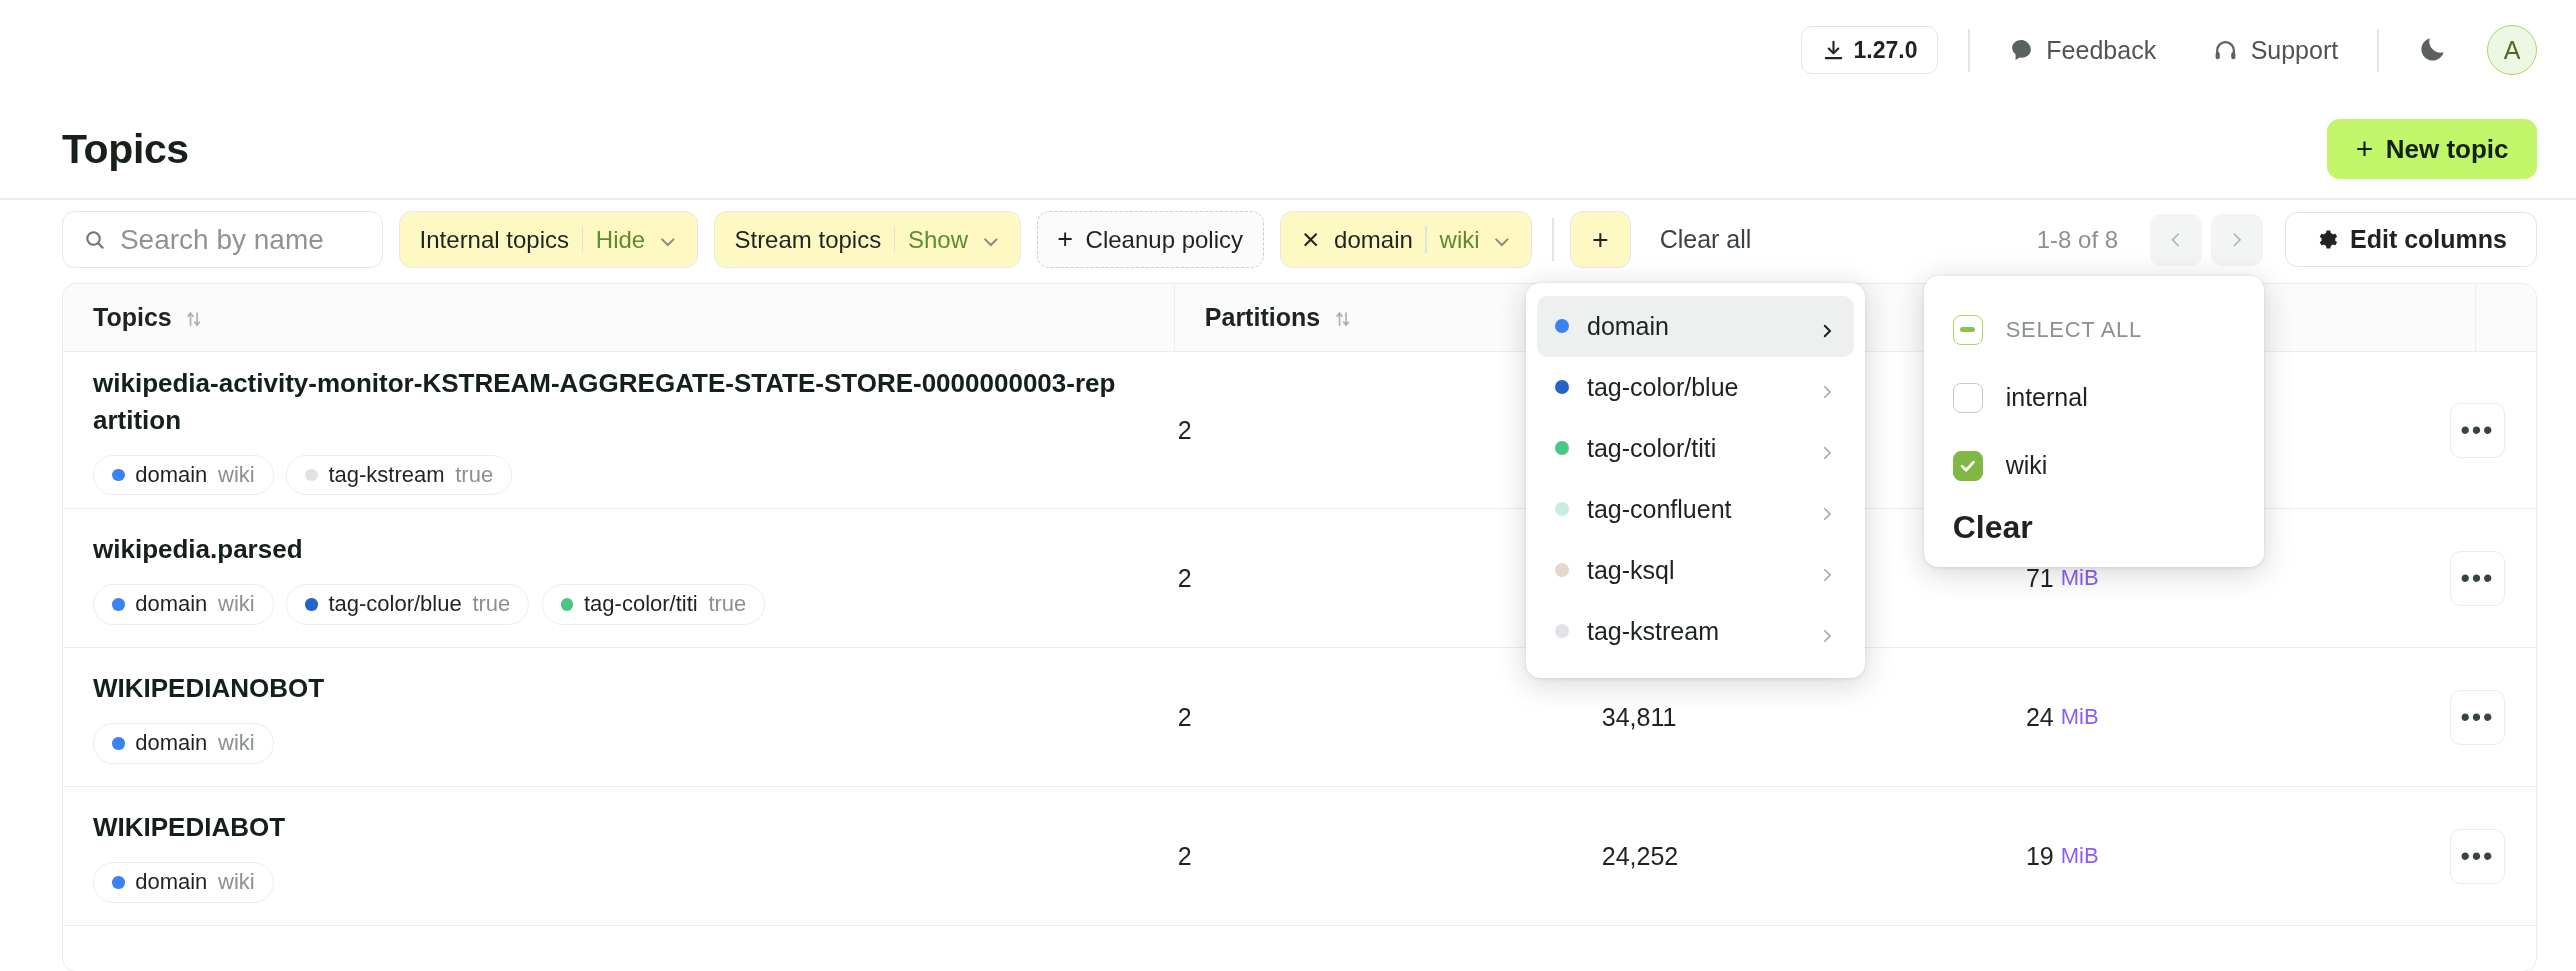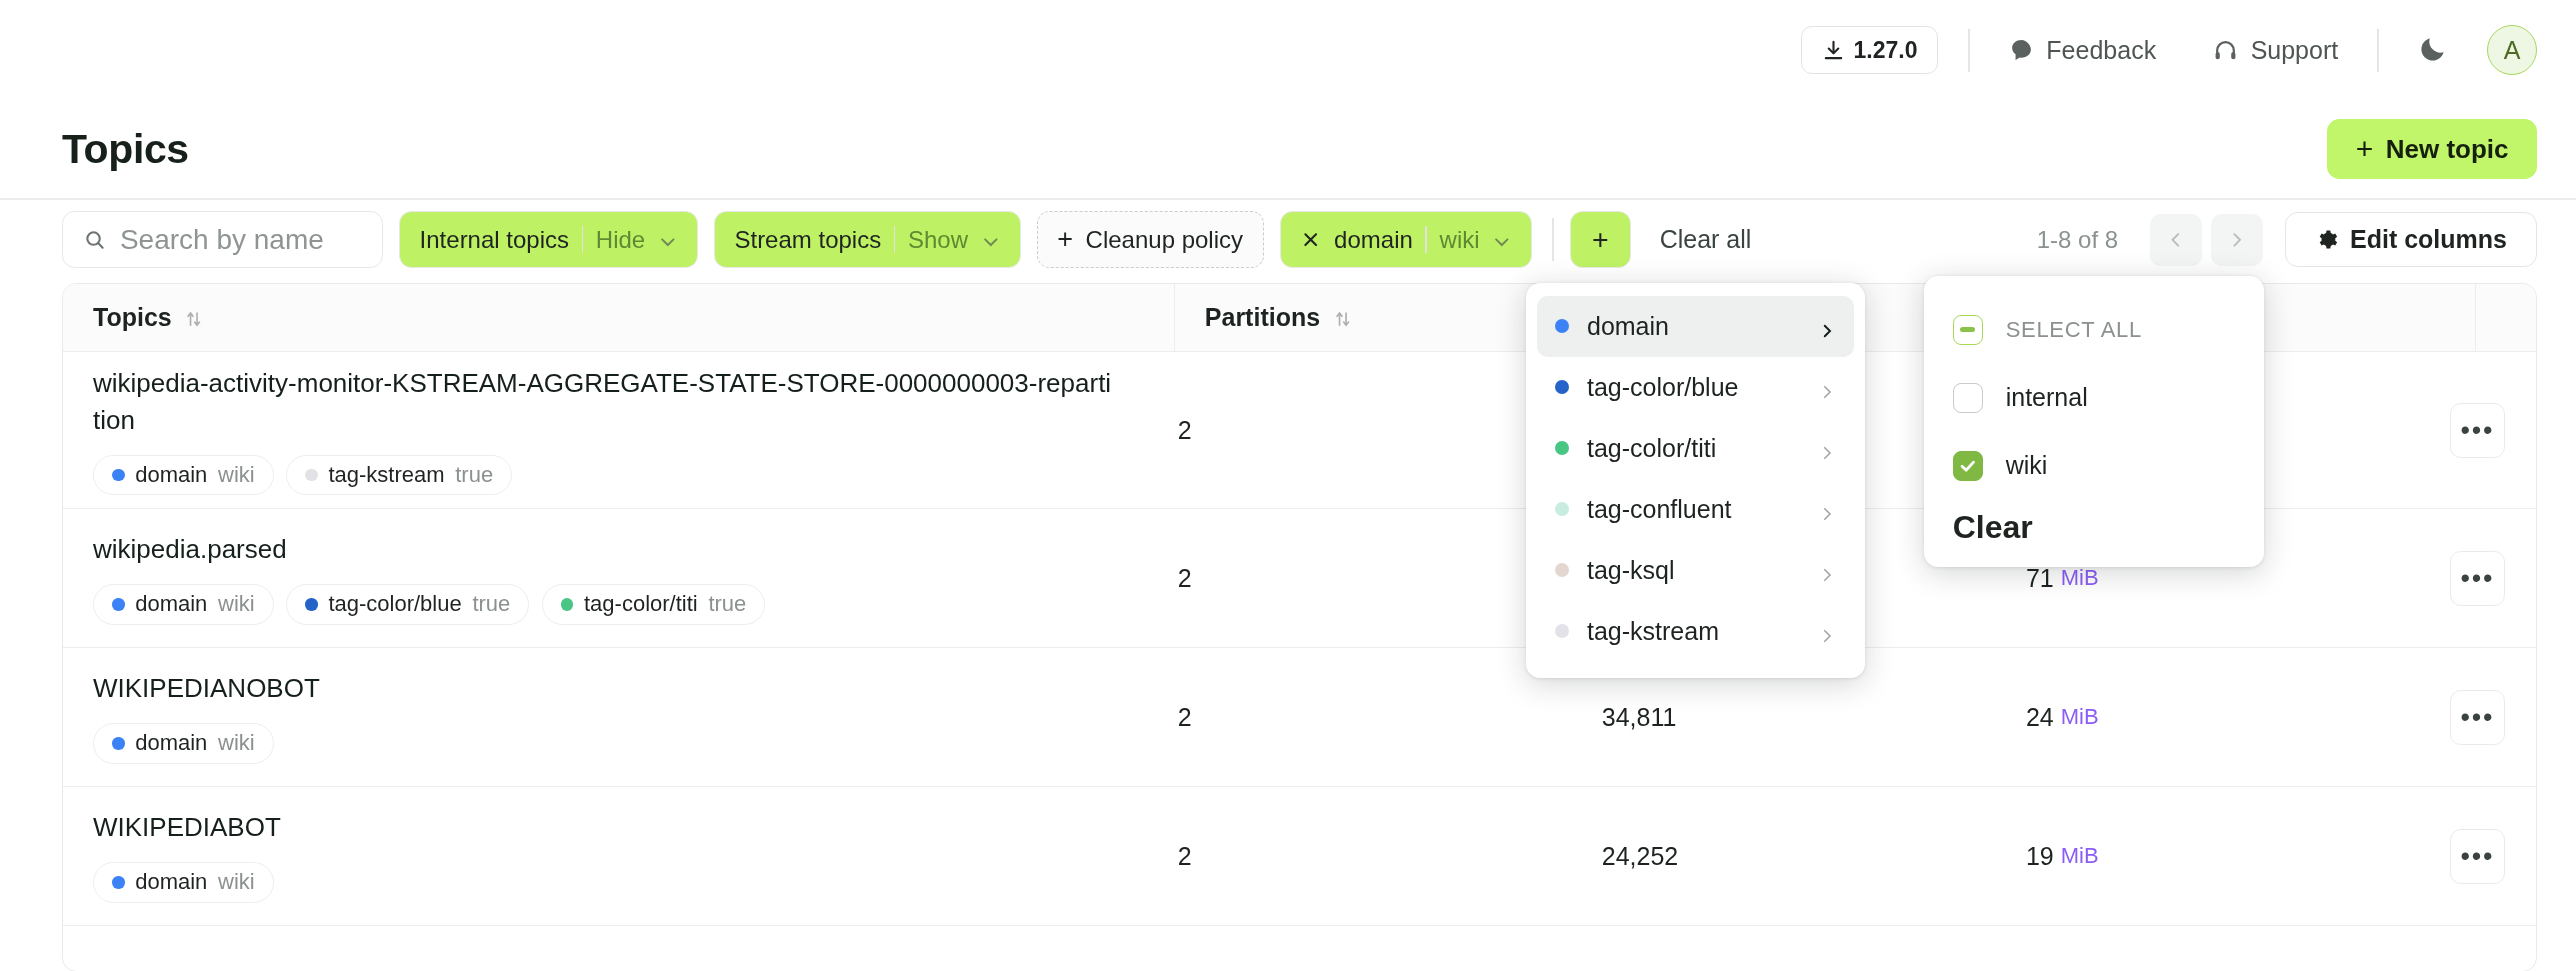--- a/index.html
+++ b/index.html
@@ -73,21 +73,21 @@
   .search-box input {
     border: none; outline: none; background: transparent;
     font-size: 28px; color: #1a1a1a; width: 100%;
     font-family: "Liberation Sans", sans-serif;
   }
   .search-box input::placeholder { color: #8e9492; }
 
   .chip {
     display: flex; align-items: center; gap: 12.5px; height: 57px;
     padding: 0 19.6px; border: 1.8px solid #e6e8e8; border-radius: 12.5px;
-    background: #bef264; font-size: 24px; color: #1f2421; margin-left: 16px;
+    background: #fef9c3; font-size: 24px; color: #1f2421; margin-left: 16px;
     cursor: pointer; white-space: nowrap;
   }
   .chip .sep { width: 1.8px; height: 27px; background: #dfe2e1; }
   .chip .val { color: #5f8a33; }
   .chip .chev { width: 19.6px; height: 19.6px; opacity: .65; }
   .chip .xmark { width: 21.4px; height: 21.4px; }
   .chip.dashed {
     border: 1.8px dashed #c9cdcb; background: #fafbfa; color: #1f2421;
   }
   .chip.dashed .plus { font-size: 27px; line-height: 1; font-weight: 400; }
@@ -138,21 +138,21 @@
   .trow {
     display: flex; border-bottom: 1.8px solid #eceeed; min-height: 139px;
   }
   .trow.tall { min-height: 157px; }
   .td {
     display: flex; align-items: center;
     padding: 0 30px; font-size: 25px; color: #1d2320;
     border-right: 1.8px solid transparent;
   }
   .td-topic { flex-direction: column; align-items: flex-start; justify-content: center; gap: 16px; }
-  .topic-name { font-size: 26px; color: #16201b; line-height: 1.42; word-break: break-all; }
+  .topic-name { font-size: 26px; color: #16201b; line-height: 1.42; word-break: break-all; font-weight: bold; }
   .tags { display: flex; gap: 12.5px; flex-wrap: wrap; }
   .tag {
     display: inline-flex; align-items: center; gap: 10.7px;
     border: 1.8px solid #ecedee; border-radius: 890px;
     padding: 6.2px 18px; font-size: 22px; color: #1f2421; background:#fff;
   }
   .tag .dot { width: 12.5px; height: 12.5px; border-radius: 50%; flex: none; }
   .tag .tval { color: #8a918e; }
   .num { font-size: 25px; color: #1d2320; }
   .size-val { font-size: 25px; color: #1d2320; }

